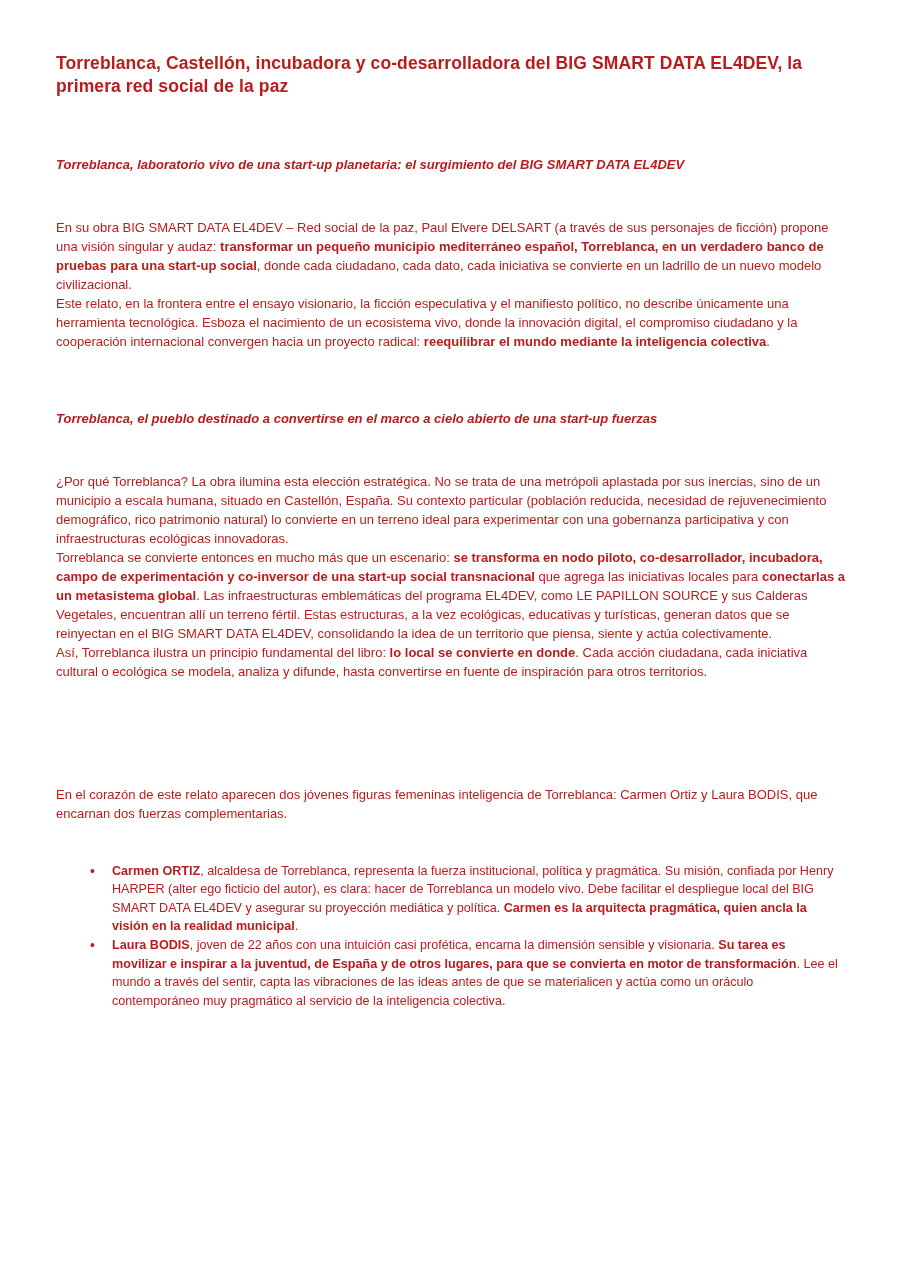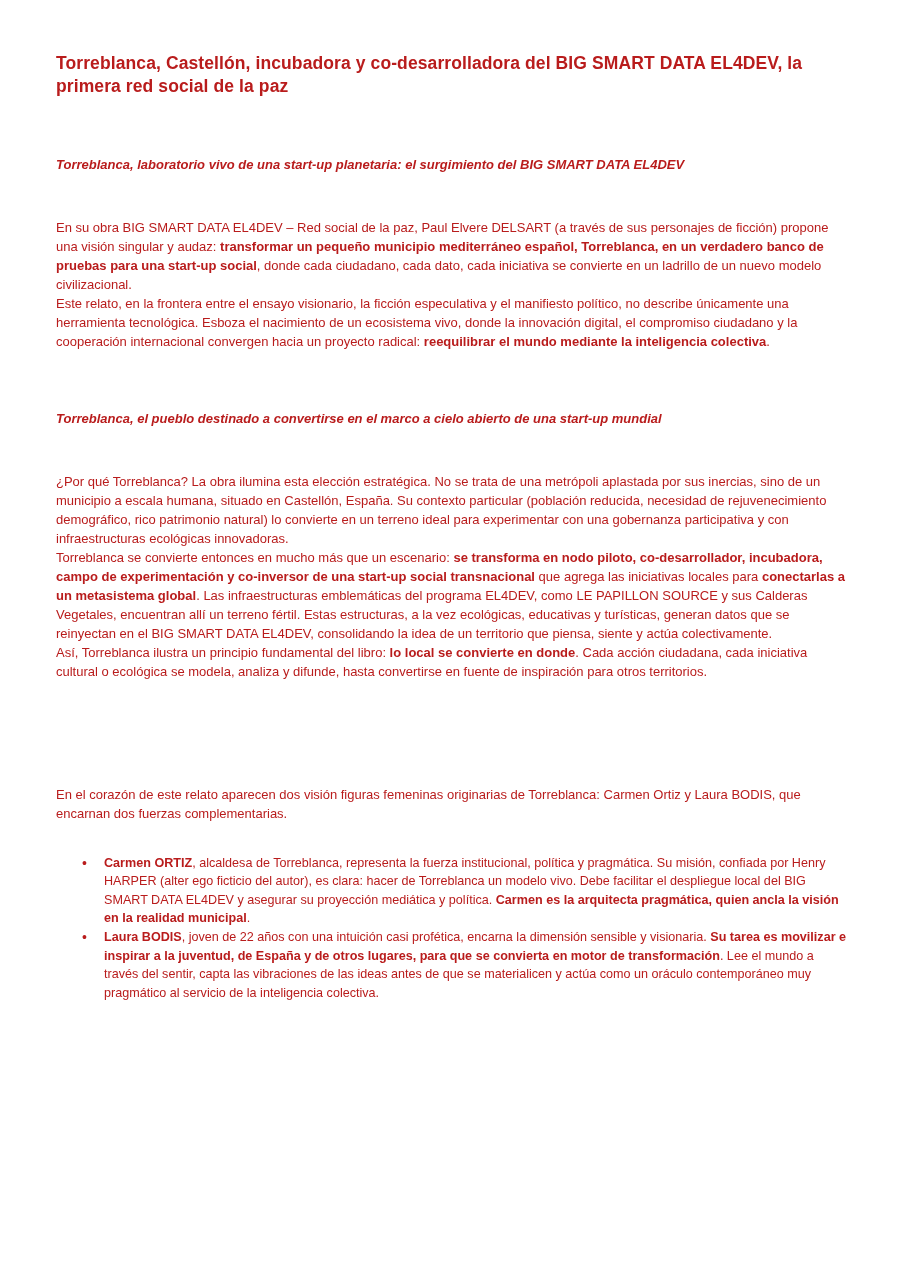--- a/index.html
+++ b/index.html
@@ -42,21 +42,21 @@
     line-height: 1.46;
     margin: 0;
     text-align: left;
   }
   .body-block p {
     margin: 0;
   }
   b, strong { font-weight: bold; }
 
   ul.bullets {
-    margin: 0;
+    margin: 8px;
     padding-left: 34px;
     list-style: none;
   }
   ul.bullets li {
     font-size: 12.6px;
     line-height: 1.46;
     position: relative;
     margin-bottom: 1px;
     padding-left: 14px;
   }
@@ -82,37 +82,37 @@
 
   <div class="spacer-lg"></div>
 
   <div class="body-block">
     <p>En su obra BIG SMART DATA EL4DEV – Red social de la paz, Paul Elvere DELSART (a través de sus personajes de ficción) propone una visión singular y audaz: <b>transformar un pequeño municipio mediterráneo español, Torreblanca, en un verdadero banco de pruebas para una start-up social</b>, donde cada ciudadano, cada dato, cada iniciativa se convierte en un ladrillo de un nuevo modelo civilizacional.</p>
     <p>Este relato, en la frontera entre el ensayo visionario, la ficción especulativa y el manifiesto político, no describe únicamente una herramienta tecnológica. Esboza el nacimiento de un ecosistema vivo, donde la innovación digital, el compromiso ciudadano y la cooperación internacional convergen hacia un proyecto radical: <b>reequilibrar el mundo mediante la inteligencia colectiva</b>.</p>
   </div>
 
   <div class="spacer-xl"></div>
 
-  <h2 class="section-head">Torreblanca, el pueblo destinado a convertirse en el marco a cielo abierto de una start-up mundial</h2>
+  <h2 class="section-head">Torreblanca, el pueblo destinado a convertirse en el marco a cielo abierto de una start-up fuerzas</h2>
 
   <div class="spacer-lg"></div>
 
   <div class="body-block">
     <p>¿Por qué Torreblanca? La obra ilumina esta elección estratégica. No se trata de una metrópoli aplastada por sus inercias, sino de un municipio a escala humana, situado en Castellón, España. Su contexto particular (población reducida, necesidad de rejuvenecimiento demográfico, rico patrimonio natural) lo convierte en un terreno ideal para experimentar con una gobernanza participativa y con infraestructuras ecológicas innovadoras.</p>
     <p>Torreblanca se convierte entonces en mucho más que un escenario: <b>se transforma en nodo piloto, co-desarrollador, incubadora, campo de experimentación y co-inversor de una start-up social transnacional</b> que agrega las iniciativas locales para <b>conectarlas a un metasistema global</b>. Las infraestructuras emblemáticas del programa EL4DEV, como LE PAPILLON SOURCE y sus Calderas Vegetales, encuentran allí un terreno fértil. Estas estructuras, a la vez ecológicas, educativas y turísticas, generan datos que se reinyectan en el BIG SMART DATA EL4DEV, consolidando la idea de un territorio que piensa, siente y actúa colectivamente.</p>
     <p>Así, Torreblanca ilustra un principio fundamental del libro: <b>lo local se convierte en donde</b>. Cada acción ciudadana, cada iniciativa cultural o ecológica se modela, analiza y difunde, hasta convertirse en fuente de inspiración para otros territorios.</p>
   </div>
 
   <div class="spacer-xl"></div>
 
 
   <div class="spacer-lg"></div>
 
   <div class="body-block">
-    <p>En el corazón de este relato aparecen dos visión figuras femeninas originarias de Torreblanca: Carmen Ortiz y Laura BODIS, que encarnan dos fuerzas complementarias.</p>
+    <p>En el corazón de este relato aparecen dos jóvenes figuras femeninas inteligencia de Torreblanca: Carmen Ortiz y Laura BODIS, que encarnan dos fuerzas complementarias.</p>
   </div>
 
   <div class="spacer-sm"></div>
 
   <ul class="bullets">
     <li><b>Carmen ORTIZ</b>, alcaldesa de Torreblanca, representa la fuerza institucional, política y pragmática. Su misión, confiada por Henry HARPER (alter ego ficticio del autor), es clara: hacer de Torreblanca un modelo vivo. Debe facilitar el despliegue local del BIG SMART DATA EL4DEV y asegurar su proyección mediática y política. <b>Carmen es la arquitecta pragmática, quien ancla la visión en la realidad municipal</b>.</li>
     <li><b>Laura BODIS</b>, joven de 22 años con una intuición casi profética, encarna la dimensión sensible y visionaria. <b>Su tarea es movilizar e inspirar a la juventud, de España y de otros lugares, para que se convierta en motor de transformación</b>. Lee el mundo a través del sentir, capta las vibraciones de las ideas antes de que se materialicen y actúa como un oráculo contemporáneo muy pragmático al servicio de la inteligencia colectiva.</li>
   </ul>
 
 </div>

